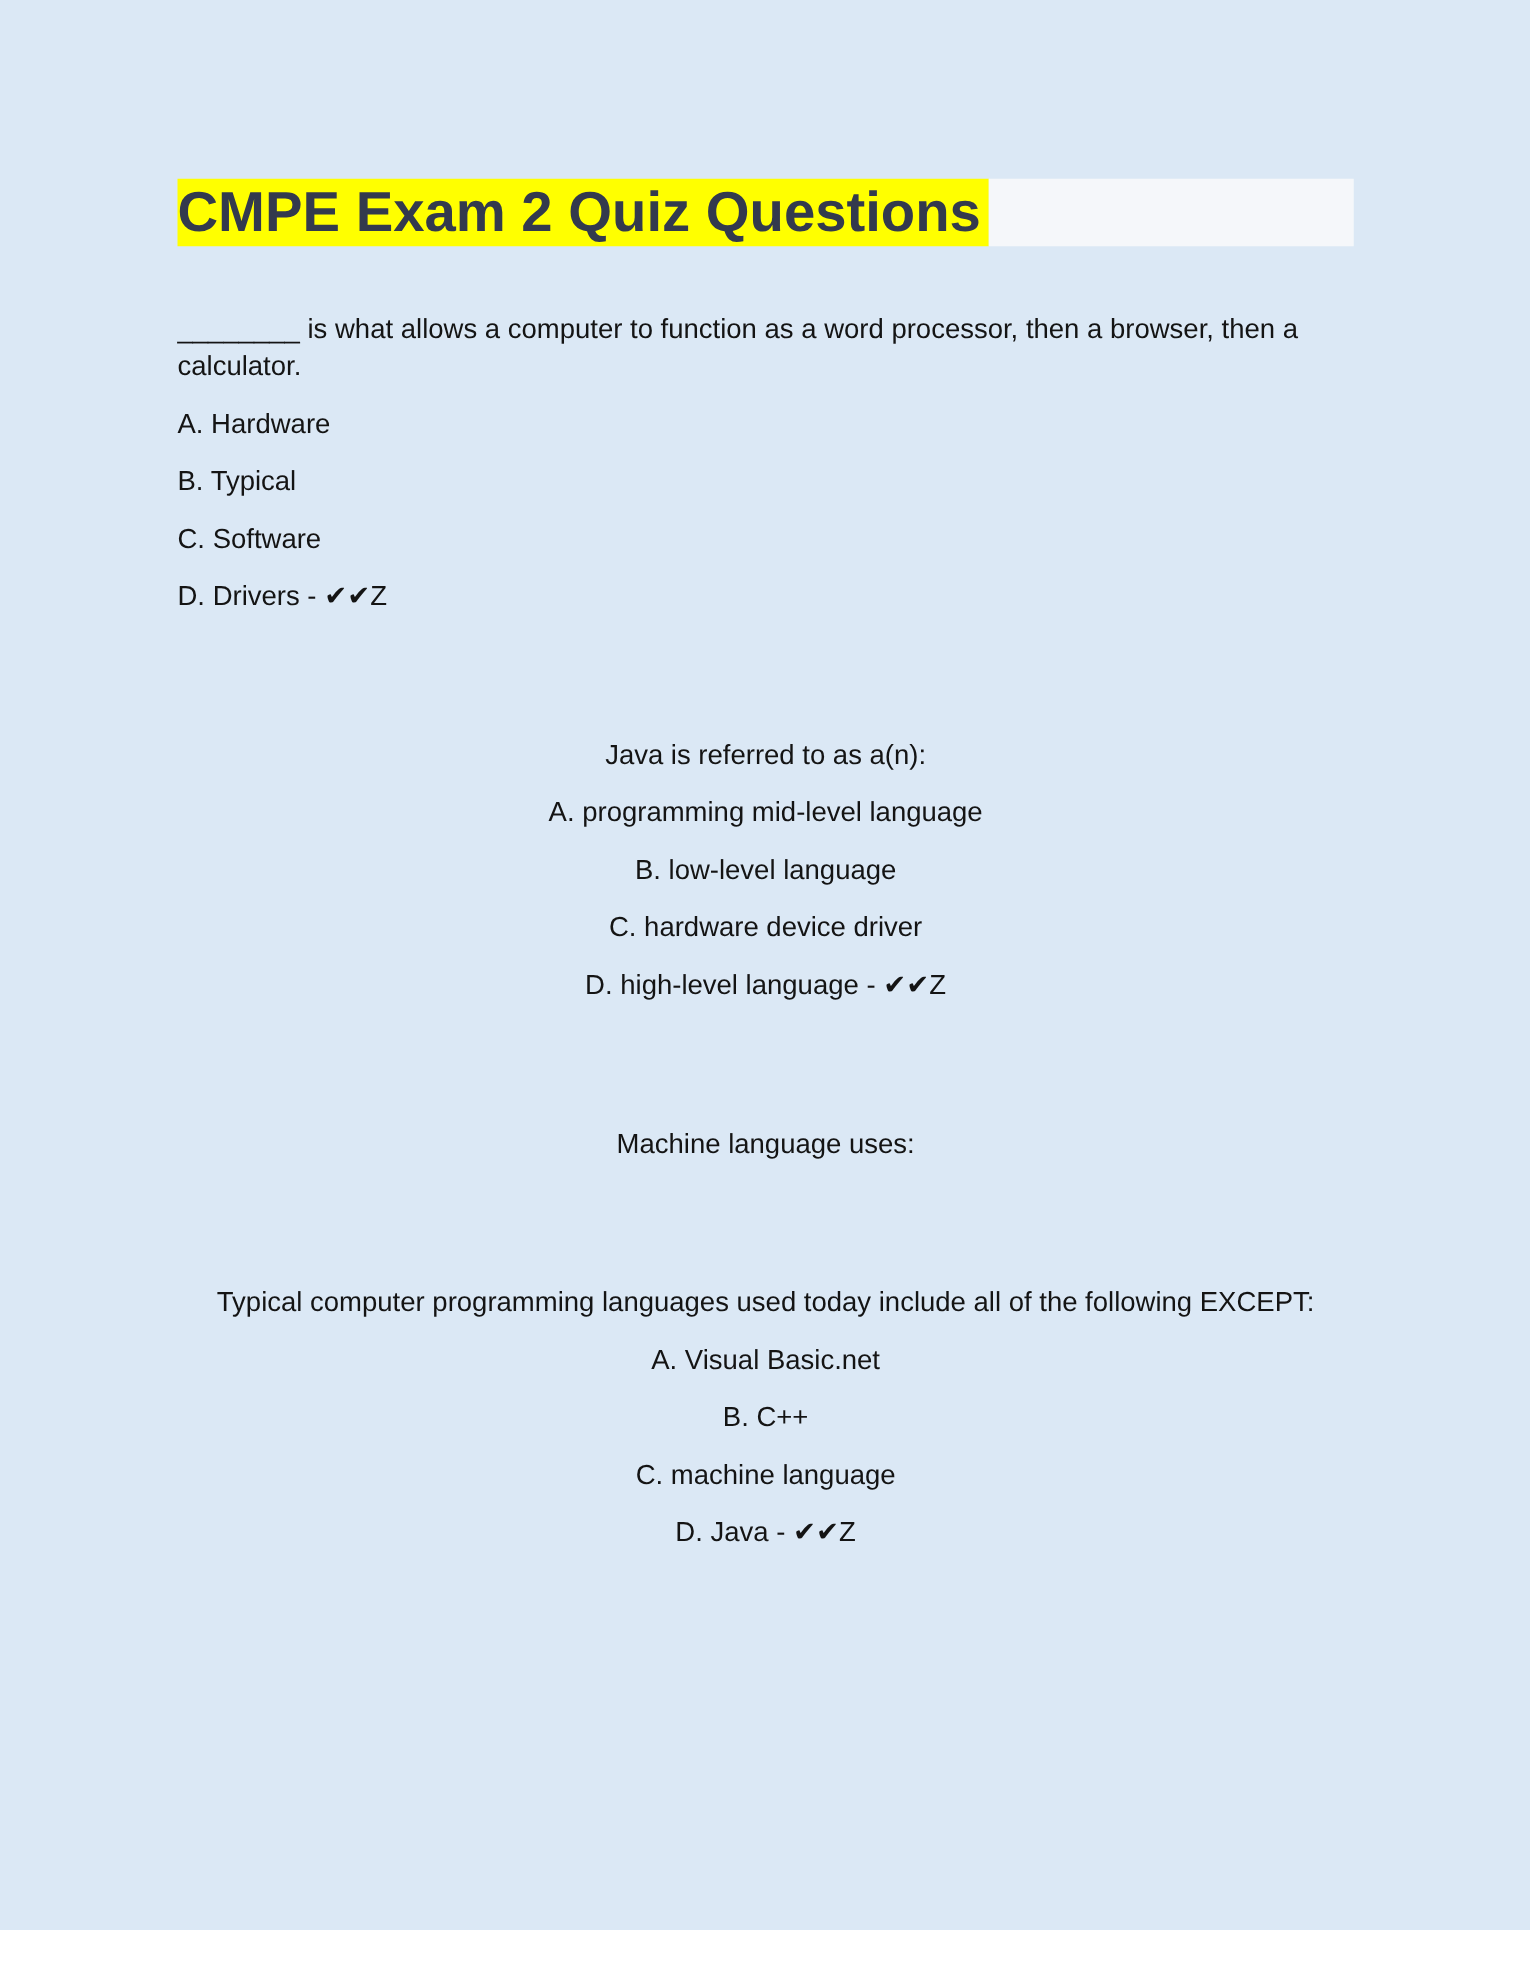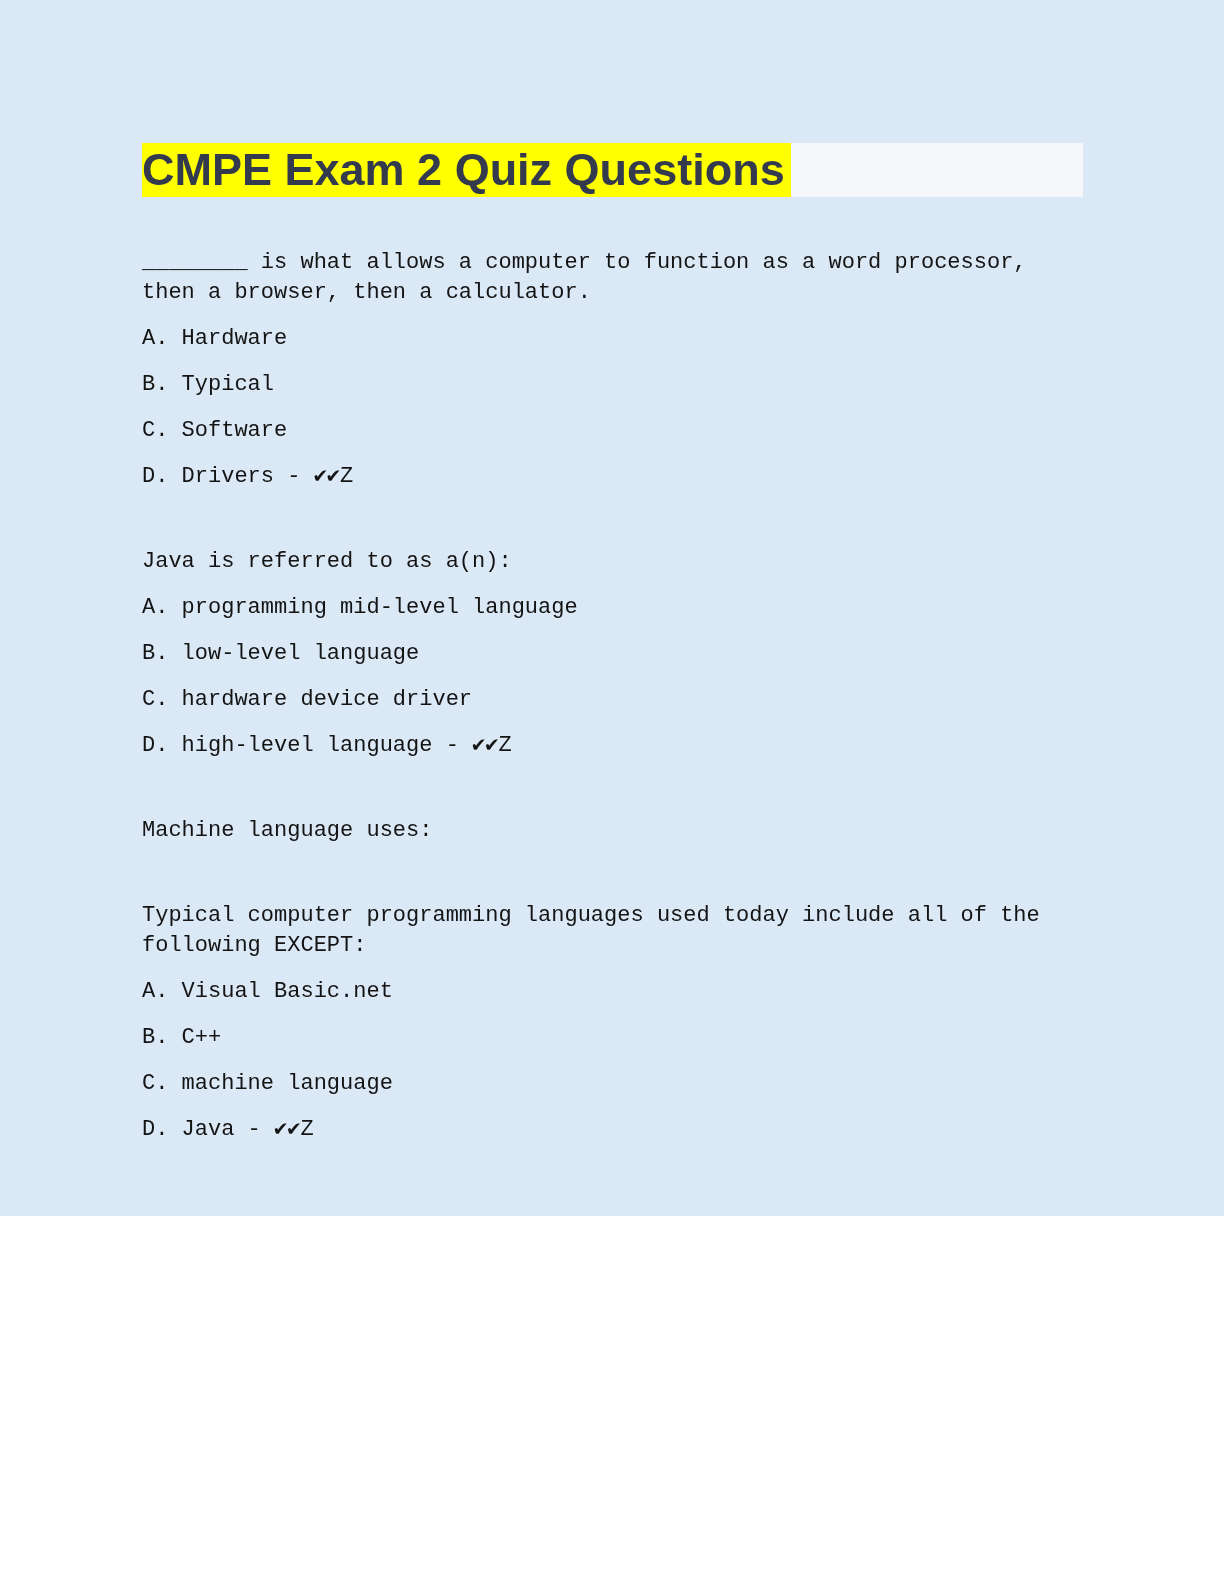--- a/index.html
+++ b/index.html
@@ -2,21 +2,21 @@
 <html><head>
 <meta charset="utf-8">
 <style>
   html, body {
     margin: 0;
     padding: 0;
   }
   .page {
     position: relative;
     width: 1224px;
-    height: 1216px;
+    height: 1544px;
     background: #dbe8f5;
     overflow: hidden;
   }
   .content {
     position: absolute;
     left: 142px;
     top: 143px;
     width: 941px;
   }
   .title-row {
@@ -36,25 +36,26 @@
     padding-right: 6px;
   }
   .title-fill {
     flex: 1;
     background: #f5f7fa;
   }
   .question {
     margin: 0;
   }
   .question + .question {
-    margin-top: 55px;
+    margin-top: 97px;
+    text-align: center;
   }
   .line {
     margin: 0 0 16px 0;
-    font-family: Liberation Mono, monospace;
+    font-family: Liberation Sans, sans-serif;
     font-size: 22px;
     line-height: 30px;
     color: #141414;
   }
 </style>
 </head>
 <body>
 
 <div class="page">
   <div class="content">

